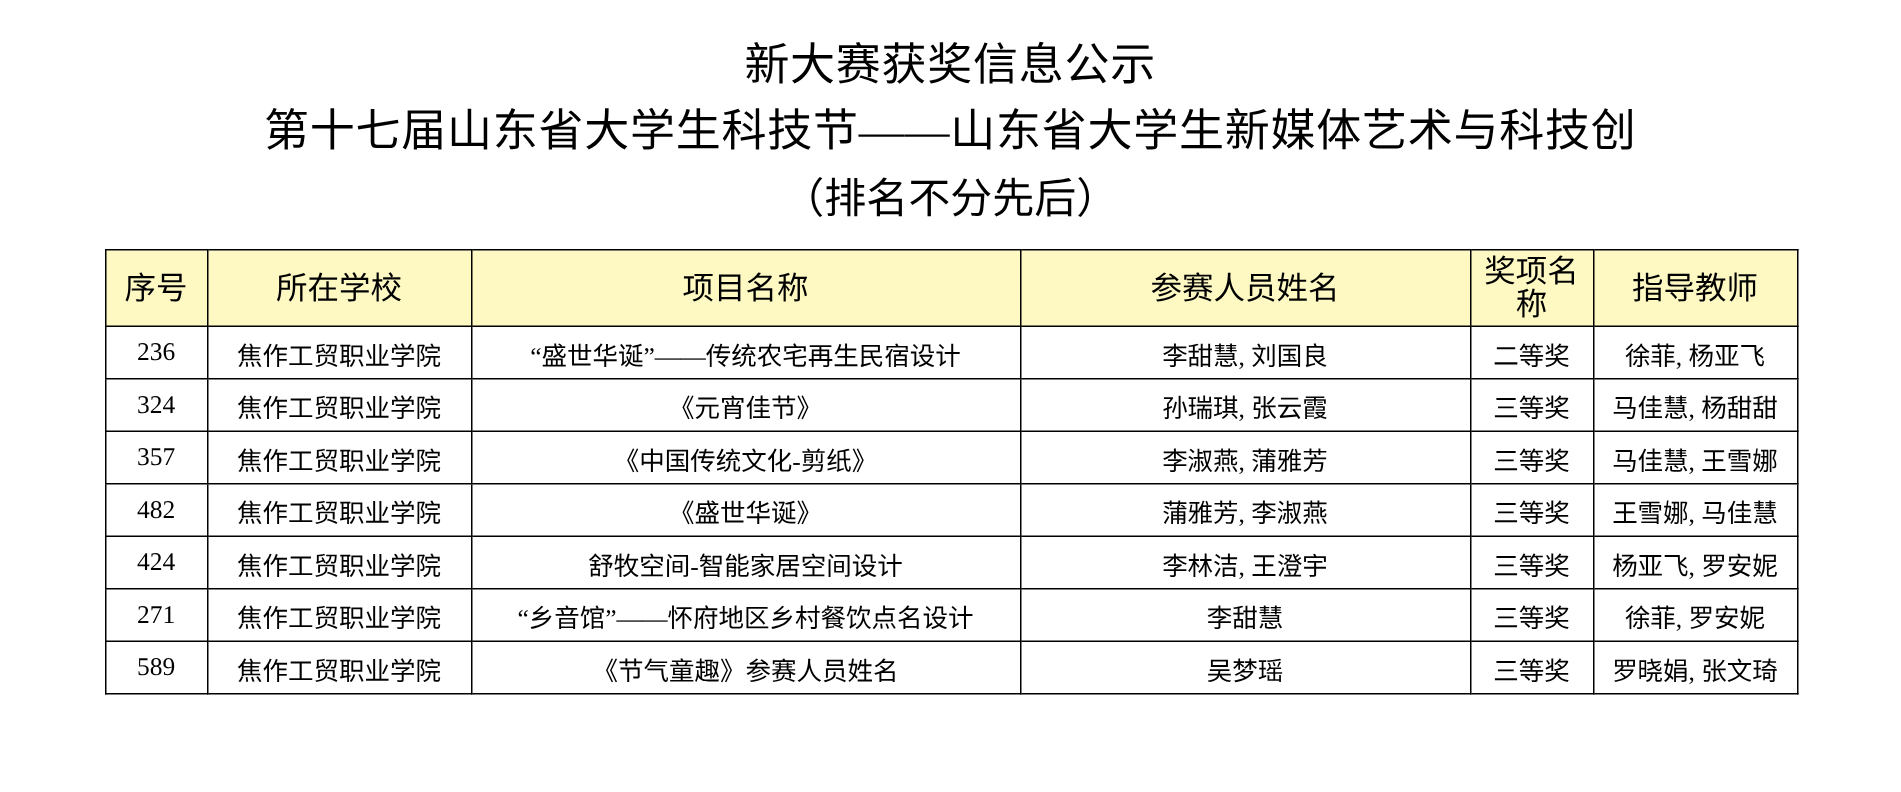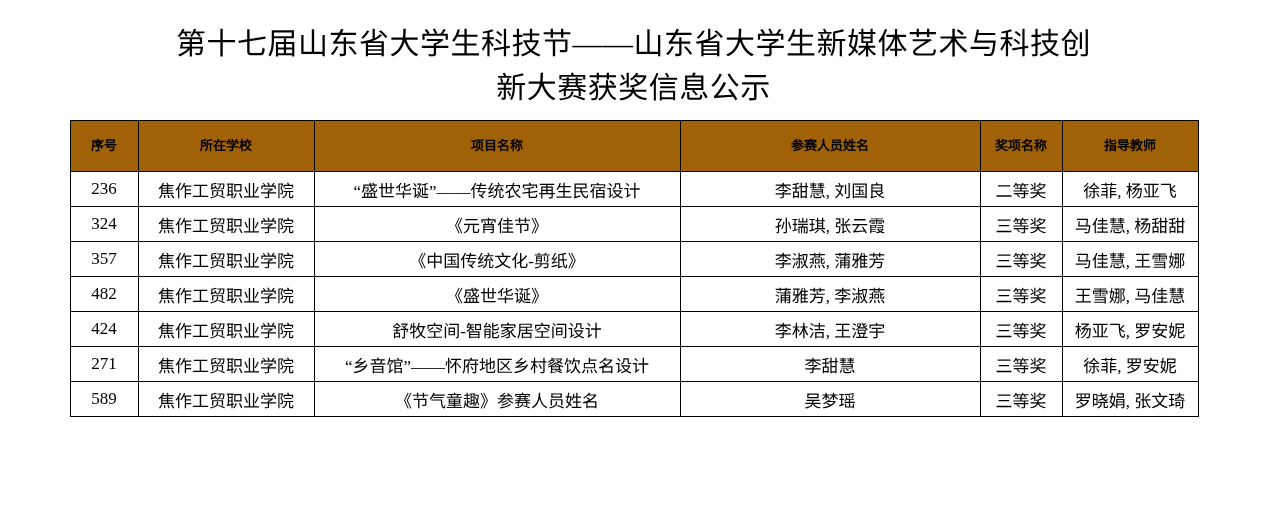--- a/index.html
+++ b/index.html
@@ -53,45 +53,46 @@
   table.award-table td {
     border: 1px solid #000000;
     text-align: center;
     vertical-align: middle;
     padding: 0;
     height: 34px;
     font-weight: normal;
     font-family: "Liberation Serif", "DejaVu Serif", serif;
   }
   table.award-table thead th {
-    background: #a16207;
-    font-weight: bold;
+    background: #fef9c3;
+    font-weight: normal;
     height: 50px;
-    font-size: 13px;
+    font-size: 21px;
     line-height: 22px;
   }
   
   col.c-no      { width: 68px; }
   col.c-school  { width: 176px; }
   col.c-project { width: 366px; }
   col.c-members { width: 300px; }
   col.c-award   { width: 82px; }
   col.c-teacher { width: 136px; }
 
   td.cell-no { font-size: 17px; }
   td.cell-project { padding: 0 6px; }
 </style>
 </head>
 <body>
 
 <div class="page">
 
   <div class="title-block">
+    <div class="title-line l2">新大赛获奖信息公示</div>
     <div class="title-line l1">第十七届山东省大学生科技节——山东省大学生新媒体艺术与科技创</div>
-    <div class="title-line l2">新大赛获奖信息公示</div>
+    <div class="subtitle-line">（排名不分先后）</div>
   </div>
 
   <div class="table-wrap">
     <table class="award-table">
       <colgroup>
         <col class="c-no">
         <col class="c-school">
         <col class="c-project">
         <col class="c-members">
         <col class="c-award">

